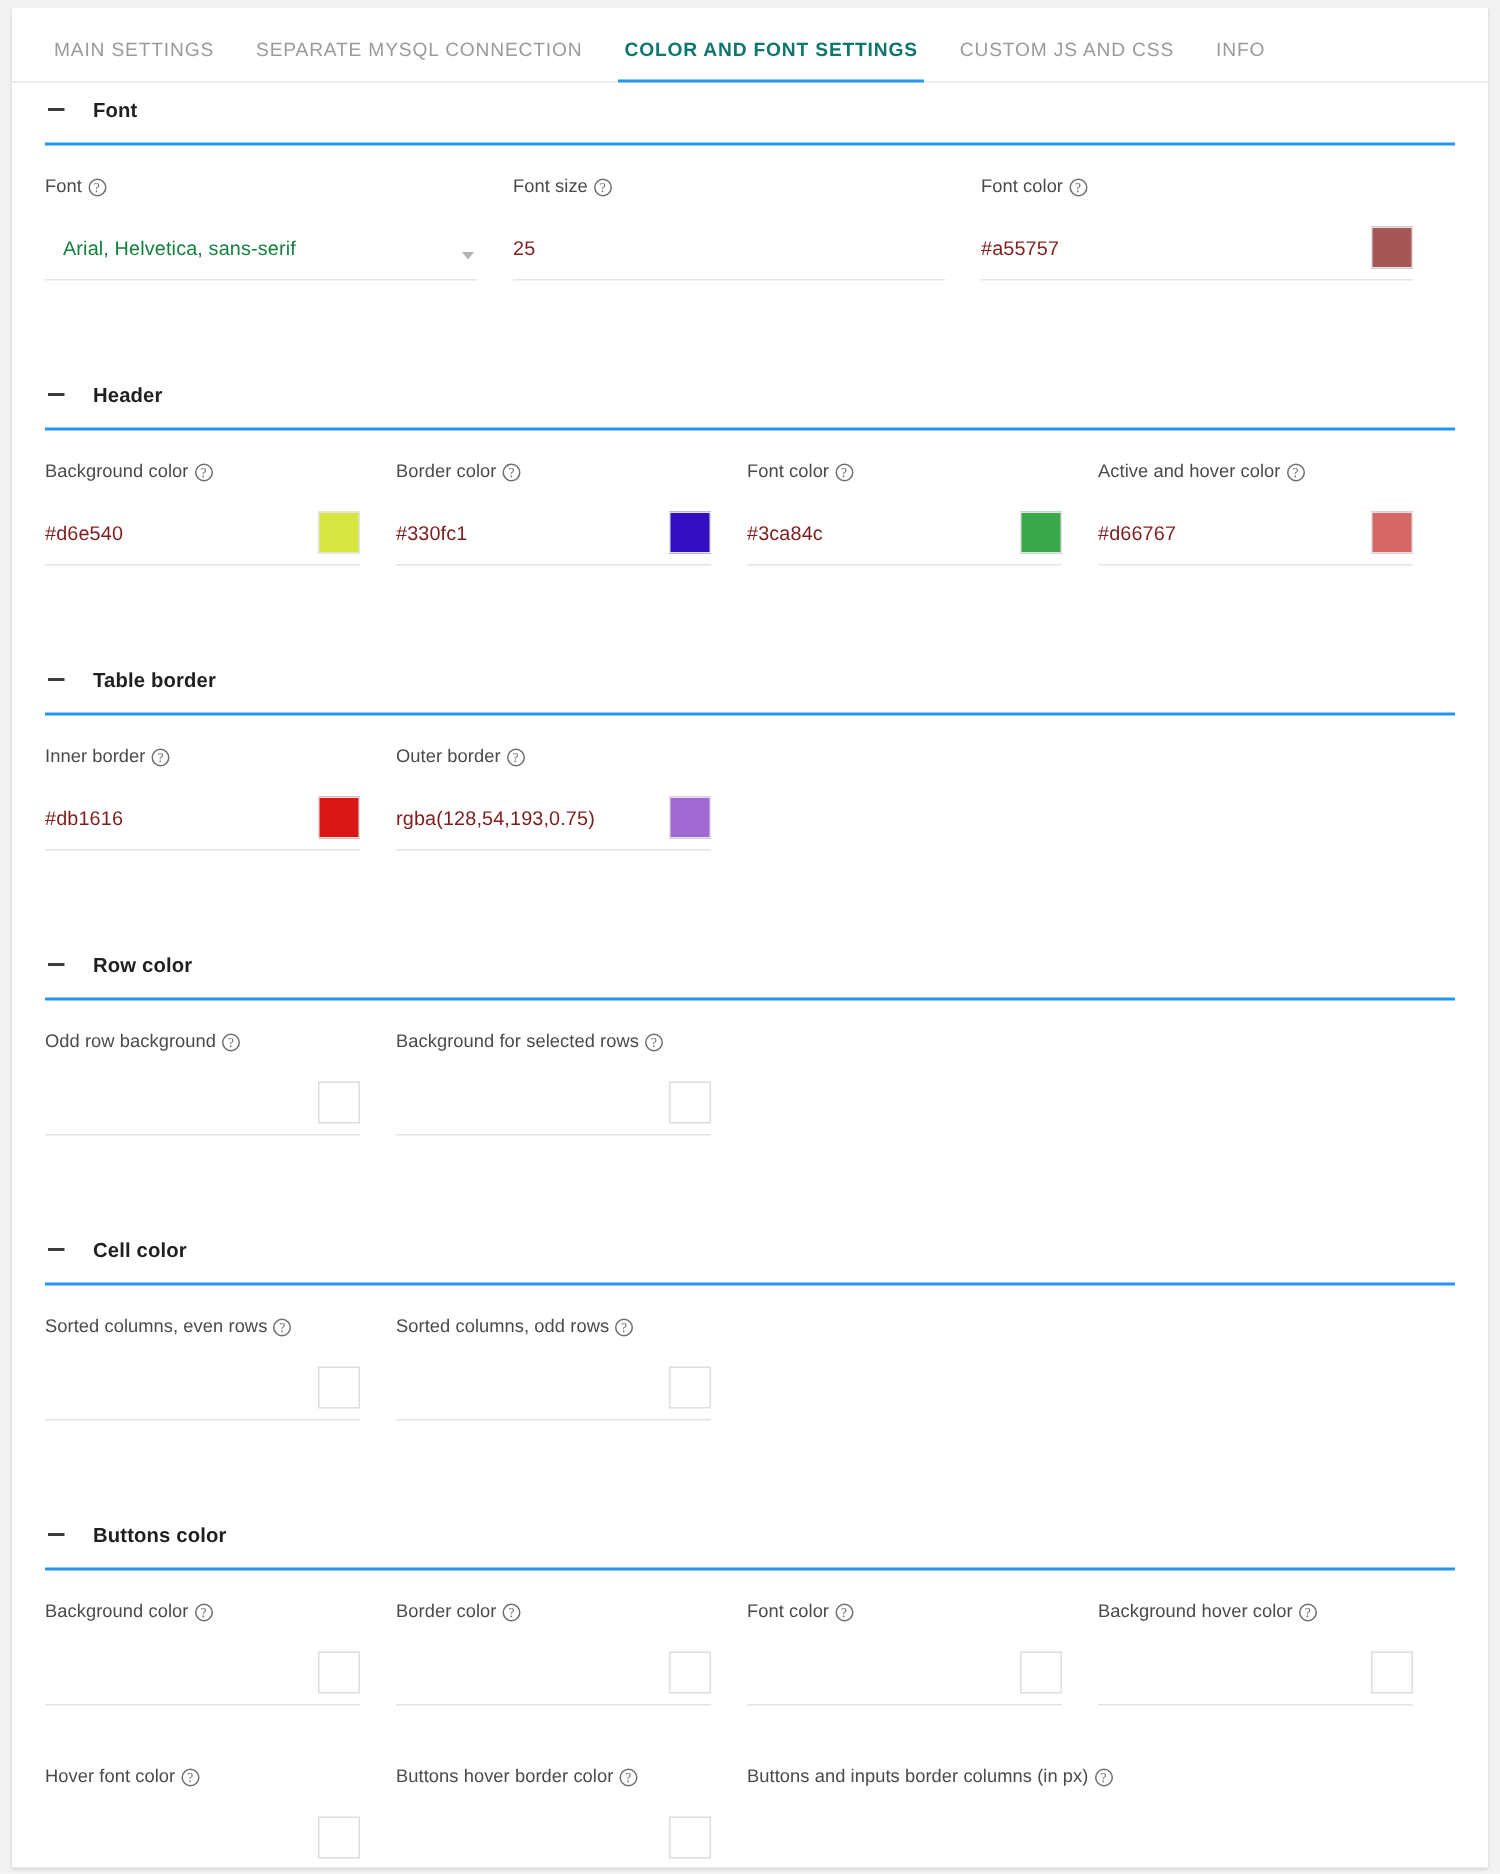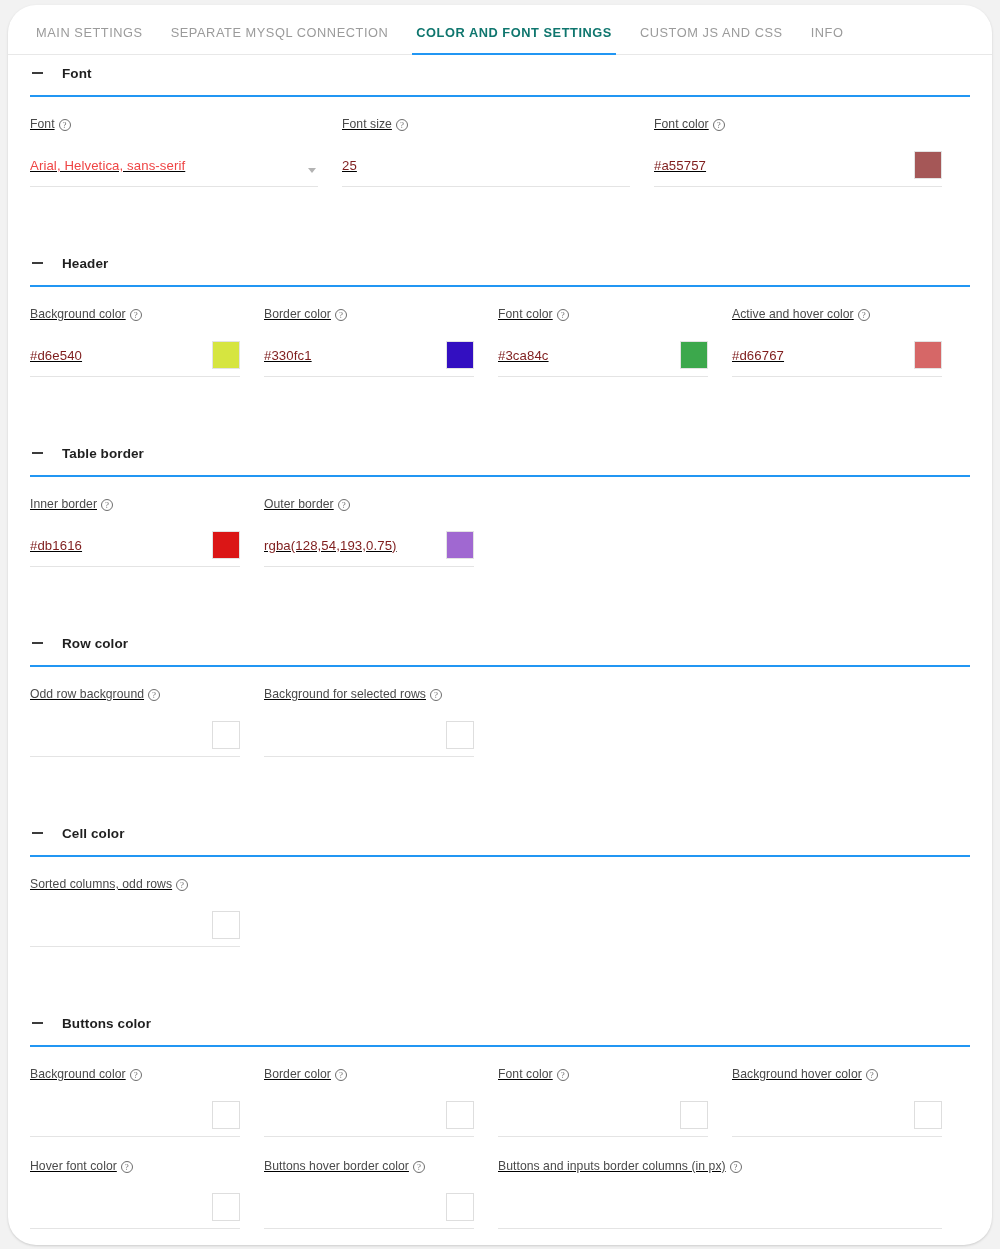--- a/index.html
+++ b/index.html
@@ -10,21 +10,20 @@
     font-family: "Liberation Sans", sans-serif;
     -webkit-font-smoothing: antialiased;
   }
   .card {
     position: absolute;
     left: 8px; top: 5px;
     width: 984px; height: 1240px;
     background: #ffffff;
     box-shadow: 0 1px 3px rgba(0,0,0,0.10), 0 1px 2px rgba(0,0,0,0.06);
     overflow: hidden;
-    border-radius: 28px;
   }
 
   
   .tabs {
     position: relative;
     display: flex;
     align-items: flex-end;
     height: 50px;
     padding: 0 14px;
     border-bottom: 1px solid #e8e8e8;
@@ -78,21 +77,21 @@
   }
   .sec-rule {
     height: 2px;
     background: #2196f3;
     margin: 4px 22px 0 22px;
   }
 
   .sec-body { padding: 14px 22px 0 22px; }
 
   
-  .row { display: flex; margin-bottom: 4px; text-decoration: underline; }
+  .row { display: flex; margin-bottom: 4px; }
   .field {
     position: relative;
     margin-right: 24px;
     padding-top: 6px;
   }
   .field:last-child { margin-right: 0; }
 
   .cols-3 .field { width: 288px; }
   .cols-4 .field { width: 210px; }
 
@@ -127,21 +126,21 @@
     display: flex;
     align-items: center;
   }
   .control .value {
     font-size: 13.2px;
     color: #7f1d1d;
     line-height: 1;
     padding-bottom: 8px;
     letter-spacing: .1px;
   }
-  .control .value.muted { color: #ef4444; }
+  .control .value.muted { color: #15803d; margin-left: 12px; }
 
   .caret {
     position: absolute;
     right: 2px; bottom: 13px;
     width: 0; height: 0;
     border-left: 4.5px solid transparent;
     border-right: 4.5px solid transparent;
     border-top: 5px solid #b3b3b3;
   }
 
@@ -299,20 +298,27 @@
 
   <div class="section">
     <div class="sec-head">
       <span class="toggle-icon minus"></span>
       <span class="sec-title">Cell color</span>
     </div>
     <div class="sec-rule"></div>
     <div class="sec-body">
       <div class="row cols-4">
         <div class="field">
+          <span class="flabel"><span>Sorted columns, even rows</span><span class="help-icon">?</span></span>
+          <div class="control">
+            <span class="value"></span>
+            <span class="swatch empty" style="background: rgb(255, 255, 255);"></span>
+          </div>
+        </div>
+        <div class="field">
           <span class="flabel"><span>Sorted columns, odd rows</span><span class="help-icon">?</span></span>
           <div class="control">
             <span class="value"></span>
             <span class="swatch empty" style="background: rgb(255, 255, 255);"></span>
           </div>
         </div>
       </div>
     </div>
     <div class="sec-gap-md"></div>
   </div>
@@ -347,21 +353,21 @@
           </div>
         </div>
         <div class="field">
           <span class="flabel"><span>Background hover color</span><span class="help-icon">?</span></span>
           <div class="control">
             <span class="value"></span>
             <span class="swatch empty" style="background: rgb(255, 255, 255);"></span>
           </div>
         </div>
       </div>
-      <div class="row cols-4" style="margin-top:16px;">
+      <div class="row cols-4" style="margin-top:34px;">
         <div class="field">
           <span class="flabel"><span>Hover font color</span><span class="help-icon">?</span></span>
           <div class="control">
             <span class="value"></span>
             <span class="swatch empty" style="background: rgb(255, 255, 255);"></span>
           </div>
         </div>
         <div class="field">
           <span class="flabel"><span>Buttons hover border color</span><span class="help-icon">?</span></span>
           <div class="control">

